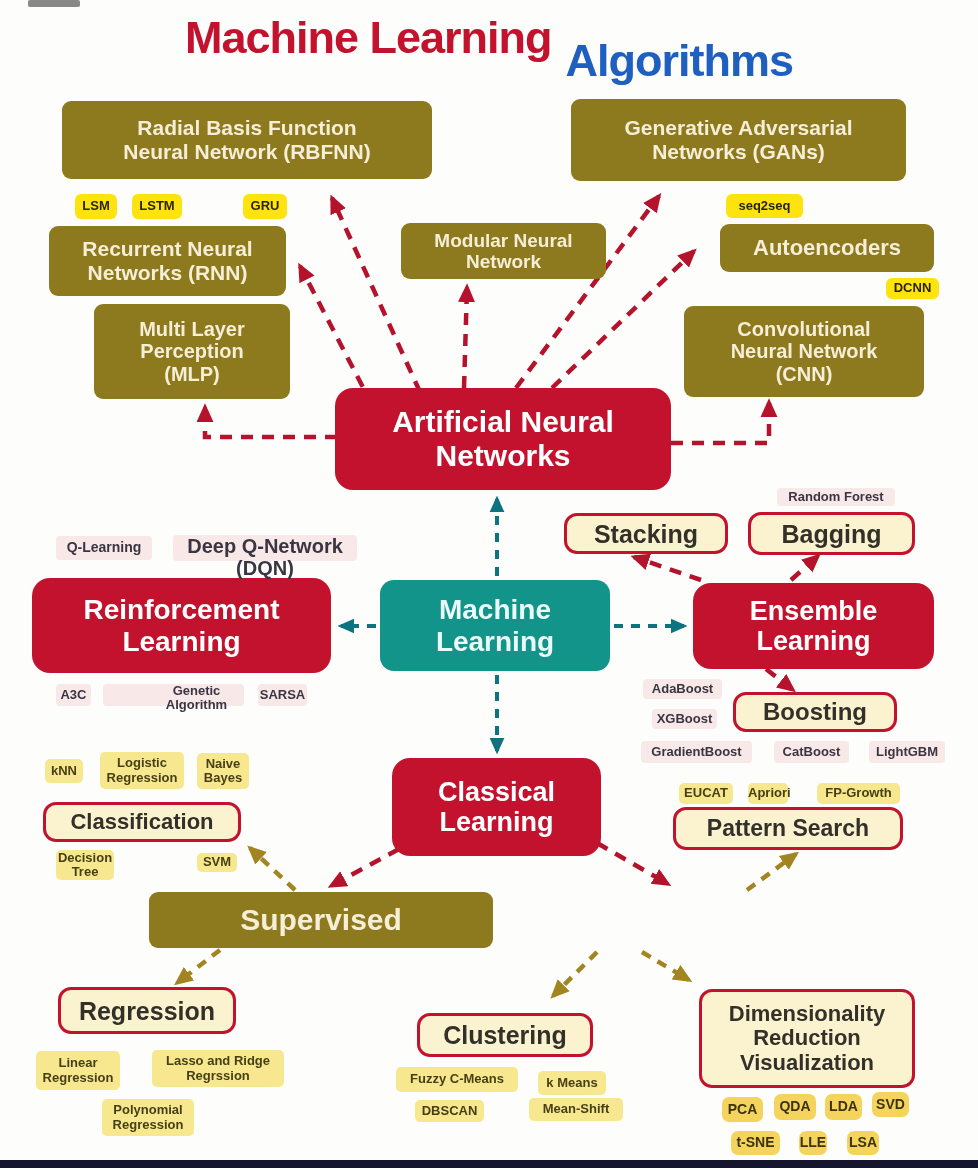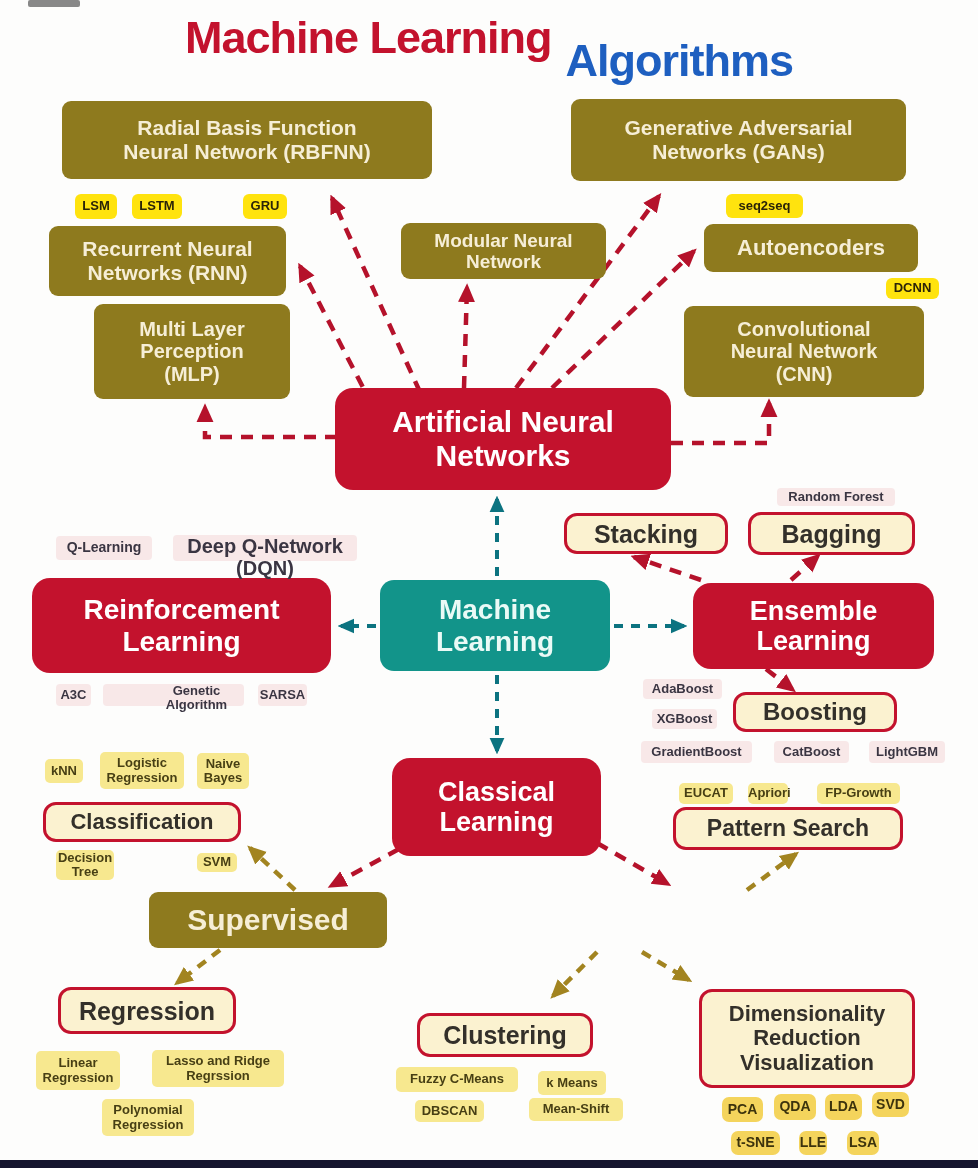--- a/index.html
+++ b/index.html
@@ -88,28 +88,28 @@
   </svg>
 
   <div class="abs node olive" style="left:62px;top:101px;width:370px;height:78px;font-size:21px;">Radial Basis Function
 Neural Network (RBFNN)</div>
   <div class="abs node olive" style="left:571px;top:99px;width:335px;height:82px;font-size:21px;">Generative Adversarial
 Networks (GANs)</div>
   <div class="abs node olive" style="left:49px;top:226px;width:237px;height:70px;font-size:21px;">Recurrent Neural
 Networks (RNN)</div>
   <div class="abs node olive" style="left:401px;top:223px;width:205px;height:56px;font-size:19px;">Modular Neural
 Network</div>
-  <div class="abs node olive" style="left:704px;top:224px;width:214px;height:48px;font-size:22px;">Autoencoders</div>
+  <div class="abs node olive" style="left:720px;top:224px;width:214px;height:48px;font-size:22px;">Autoencoders</div>
   <div class="abs node olive" style="left:94px;top:304px;width:196px;height:95px;font-size:20px;">Multi Layer
 Perception
 (MLP)</div>
   <div class="abs node olive" style="left:684px;top:306px;width:240px;height:91px;font-size:20px;">Convolutional
 Neural Network
 (CNN)</div>
-  <div class="abs node olive" style="left:149px;top:892px;width:238px;height:56px;font-size:30px;">Supervised</div>
+  <div class="abs node olive" style="left:149px;top:892px;width:344px;height:56px;font-size:30px;">Supervised</div>
 
   <div class="abs node redbox" style="left:335px;top:388px;width:336px;height:102px;font-size:30px;">Artificial Neural
 Networks</div>
   <div class="abs node redbox" style="left:32px;top:578px;width:299px;height:95px;font-size:28px;">Reinforcement
 Learning</div>
   <div class="abs node redbox" style="left:693px;top:583px;width:241px;height:86px;font-size:27px;">Ensemble
 Learning</div>
   <div class="abs node redbox" style="left:392px;top:758px;width:209px;height:98px;font-size:27px;">Classical
 Learning</div>
 

